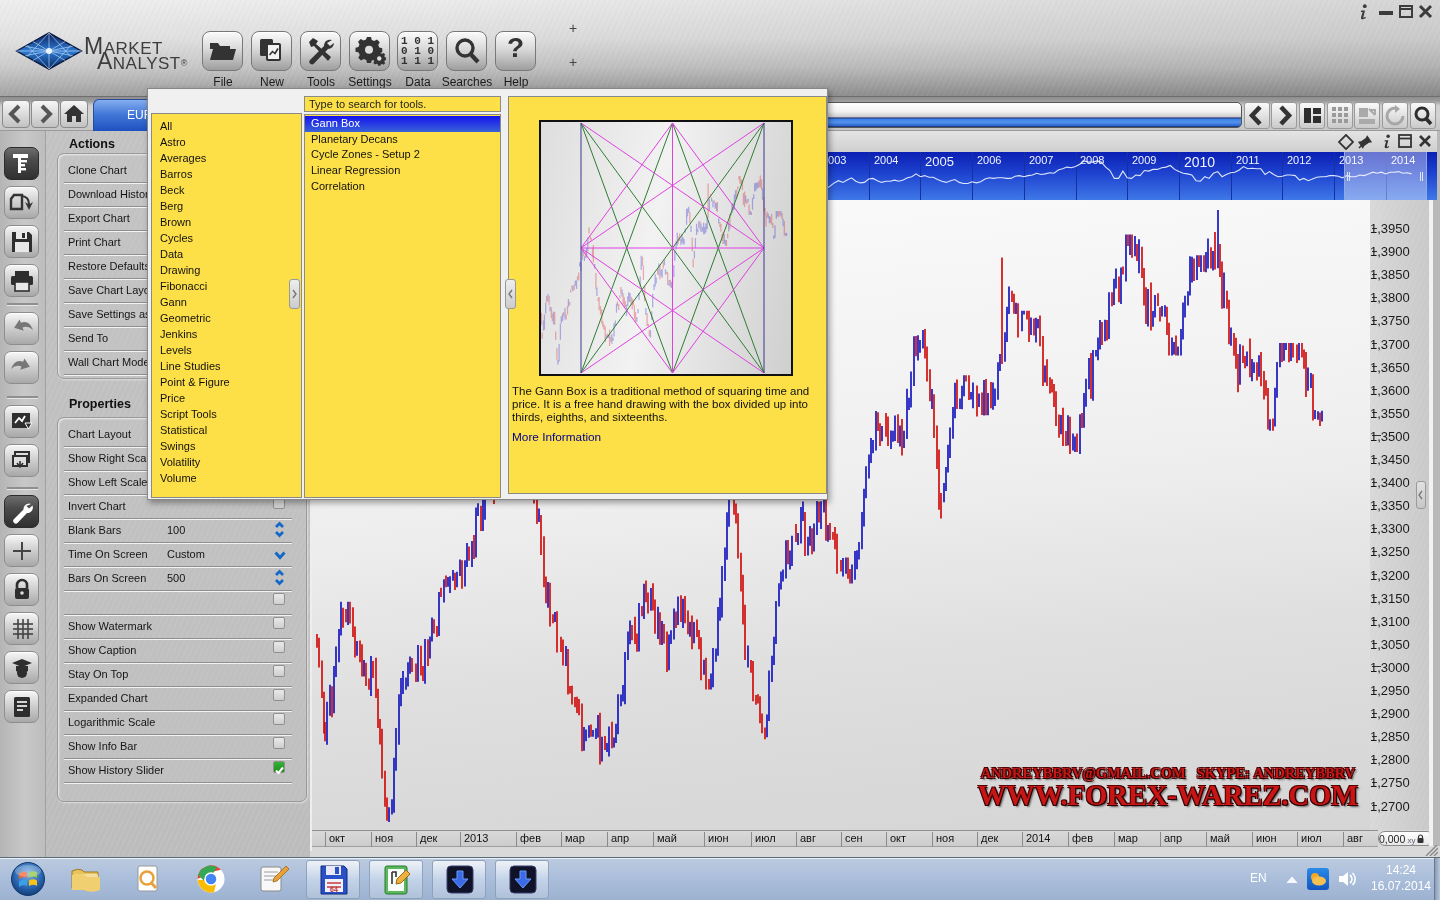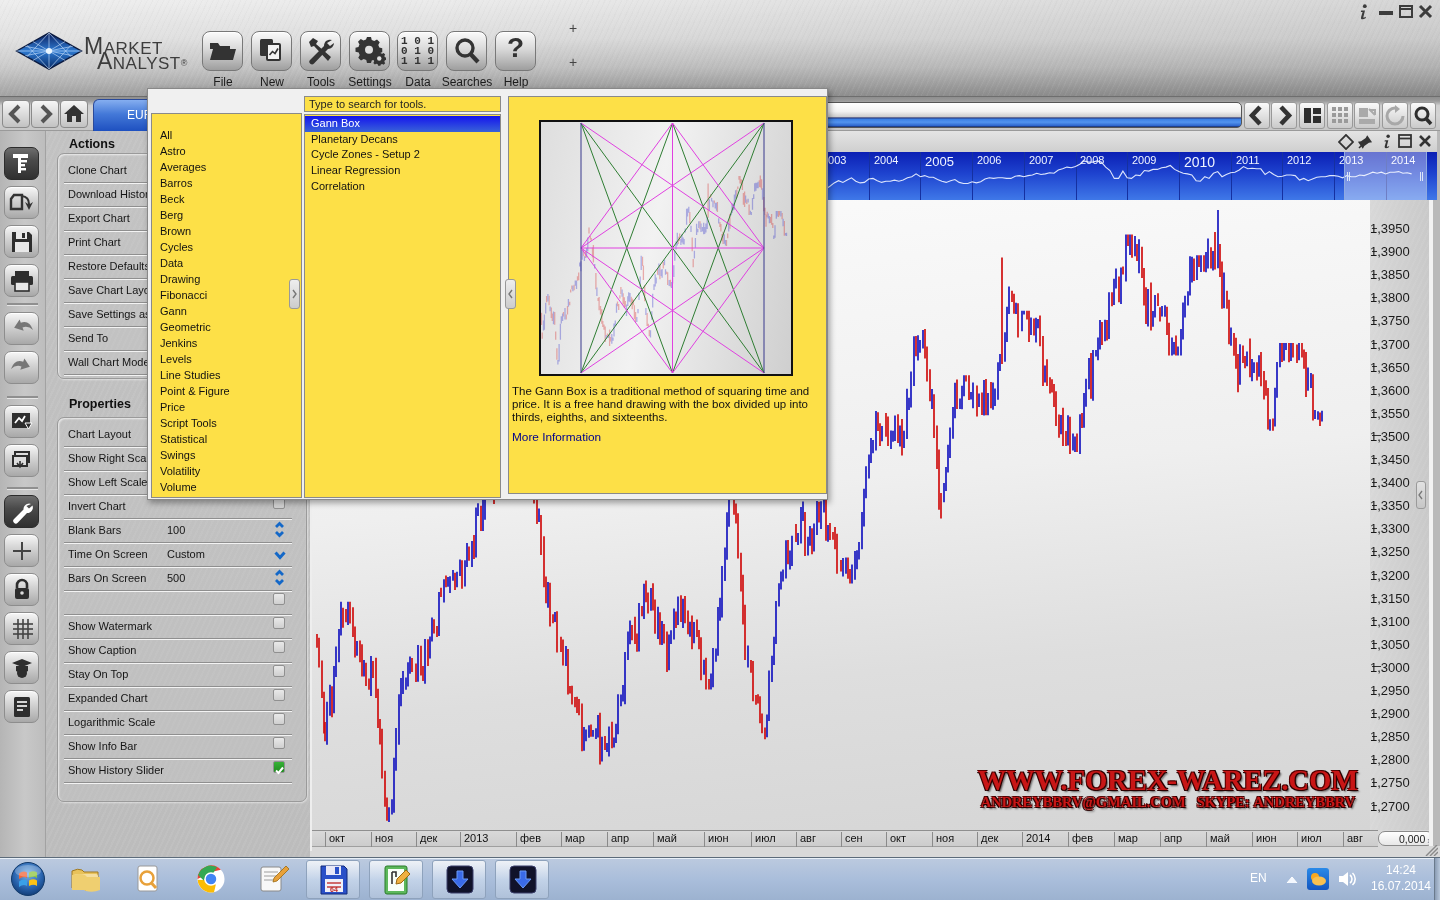--- a/index.html
+++ b/index.html
@@ -413,22 +413,22 @@
       <div class="abs" style="left:1032px;top:0;width:83px;height:48px;background:rgba(255,255,255,.38);border-left:1px solid #8faae0;border-right:1px solid #8faae0"></div>
       <div class="abs" style="left:1035px;top:20px;width:4px;height:9px;background:repeating-linear-gradient(90deg,#dde6f8 0 1px,rgba(0,0,0,0) 1px 2px)"></div>
       <div class="abs" style="left:1108px;top:20px;width:4px;height:9px;background:repeating-linear-gradient(90deg,#dde6f8 0 1px,rgba(0,0,0,0) 1px 2px)"></div>
     </div>
     <div id="plot">
       <svg class="abs" style="left:0;top:0" width="1058" height="630" viewBox="310 200 1058 630">
         <path d="M315.0 634.1V647.7M317.0 637.8V667.5M320.0 660.4V698.1M322.0 691.8V733.4M323.0 721.9V741.2M330.0 686.2V717.3M341.0 607.8V627.7M344.0 609.1V622.3M348.0 601.7V623.4M351.0 607.3V636.9M353.0 626.5V657.4M358.0 640.4V662.3M360.0 644.3V676.6M364.0 662.7V685.9M367.0 678.4V689.7M371.0 661.1V678.1M374.0 657.7V697.9M376.0 688.7V727.9M378.0 718.9V744.6M380.0 728.8V778.4M383.0 770.7V806.8M385.0 797.5V820.7M410.0 657.9V672.0M414.0 663.4V681.9M419.0 645.7V675.6M421.0 666.0V680.9M426.0 639.2V666.1M432.0 619.3V633.6M435.0 625.9V636.9M439.0 587.8V597.1M444.0 575.5V587.2M453.0 572.8V590.1M460.0 560.2V588.7M467.0 546.4V560.7M472.0 535.1V559.1M479.0 505.7V531.1M490.0 464.6V484.1M492.0 471.8V504.0M499.0 467.5V489.9M514.0 395.0V413.0M516.0 388.8V432.6M519.0 420.9V432.3M521.0 425.6V432.2M523.0 427.1V436.2M526.0 424.1V470.7M528.0 457.3V487.8M532.0 449.5V503.5M535.0 494.0V523.9M539.0 515.1V554.9M542.0 536.2V587.2M544.0 576.5V603.3M548.0 582.7V626.4M551.0 614.3V623.3M555.0 611.3V652.5M559.0 636.8V651.9M561.0 639.5V665.4M566.0 649.1V694.5M568.0 686.1V693.4M570.0 685.7V704.6M573.0 697.1V707.3M575.0 696.7V713.0M577.0 699.1V715.2M580.0 703.4V751.2M589.0 724.6V736.7M598.0 712.8V764.4M603.0 736.0V750.0M610.0 721.8V748.3M630.0 624.9V640.3M633.0 616.7V644.1M635.0 633.5V651.7M640.0 606.0V616.2M644.0 580.5V602.3M646.0 592.5V613.5M651.0 583.2V610.6M653.0 599.6V633.7M658.0 612.3V644.8M662.0 623.9V643.5M665.0 631.5V672.1M674.0 611.5V628.0M679.0 595.2V622.0M683.0 595.9V623.3M686.0 610.5V634.3M690.0 615.4V649.3M695.0 619.5V636.9M697.0 630.1V649.2M699.0 637.2V680.3M704.0 657.8V689.5M707.0 679.0V689.5M730.0 485.2V498.4M732.0 485.6V514.8M734.0 503.4V523.5M736.0 513.2V558.5M739.0 552.7V591.4M741.0 574.8V624.4M743.0 604.8V660.1M749.0 659.9V672.7M751.0 661.0V701.3M754.0 695.1V704.7M756.0 694.3V703.6M758.0 696.2V723.2M760.0 713.6V733.3M763.0 727.4V739.2M786.0 539.9V564.3M794.0 524.1V542.0M803.0 511.9V555.9M810.0 528.3V554.3M817.0 501.8V522.6M824.0 492.4V540.8M828.0 523.1V539.9M831.0 532.0V539.7M833.0 526.9V549.2M835.0 533.8V573.8M839.0 559.9V571.5M846.0 557.4V578.8M848.0 569.1V583.6M876.0 412.3V431.1M878.0 423.2V446.0M884.0 412.9V436.8M886.0 416.5V446.1M896.0 414.2V442.9M900.0 418.9V455.4M914.0 335.9V356.3M923.0 329.1V358.4M925.0 346.6V381.5M928.0 369.2V401.2M932.0 394.3V438.0M935.0 425.4V468.9M937.0 449.4V509.8M939.0 493.1V518.5M955.0 379.6V409.0M964.0 375.3V381.6M967.0 375.3V400.1M975.0 385.6V416.6M980.0 392.5V415.1M984.0 379.0V415.3M989.0 382.1V408.3M1000.0 257.5V364.1M1010.0 290.8V301.9M1012.0 293.7V313.7M1016.0 303.2V337.4M1025.0 310.7V319.5M1027.0 310.7V342.0M1032.0 318.5V335.6M1038.0 315.6V346.3M1041.0 335.9V386.0M1045.0 359.2V385.9M1048.0 377.2V393.5M1050.0 379.2V392.4M1052.0 383.9V407.1M1054.0 391.3V426.0M1057.0 414.6V437.7M1061.0 407.8V446.0M1064.0 431.1V446.0M1068.0 416.7V453.9M1075.0 433.6V452.1M1080.0 412.9V427.9M1089.0 352.9V398.7M1100.0 322.0V345.0M1105.0 320.0V340.6M1110.0 292.2V306.3M1117.0 276.5V302.2M1121.0 266.6V274.6M1126.0 234.4V245.9M1130.0 234.4V257.8M1135.0 244.0V260.9M1140.0 246.8V278.0M1142.0 268.1V305.6M1144.0 287.3V323.9M1149.0 282.6V330.6M1156.0 293.2V306.1M1158.0 307.2V321.5M1165.0 306.8V335.0M1167.0 322.8V355.5M1174.0 335.6V355.5M1192.0 258.6V280.9M1197.0 255.2V266.9M1202.0 255.2V271.8M1209.0 247.3V268.5M1213.0 232.1V269.5M1218.0 244.0V277.1M1220.0 261.5V308.8M1225.0 290.7V308.8M1227.0 299.7V344.2M1232.0 333.1V355.8M1234.0 337.8V368.7M1236.0 354.0V392.2M1241.0 345.4V362.9M1243.0 356.0V368.3M1248.0 338.6V377.2M1255.0 362.2V380.6M1259.0 352.1V386.2M1262.0 371.0V399.4M1264.0 380.2V395.7M1266.0 387.9V429.6M1271.0 418.6V430.8M1280.0 343.0V362.0M1287.0 343.0V362.3M1291.0 343.0V357.4M1295.0 344.6V362.9M1300.0 343.0V357.5M1302.0 349.5V368.7M1304.0 352.1V397.0M1311.0 374.3V420.4M1318.0 412.6V426.1" stroke="#d01010" stroke-width="1.7" fill="none"></path>
         <path d="M325.0 701.8V744.7M328.0 684.8V715.7M332.0 666.1V713.2M334.0 646.5V677.0M337.0 628.9V662.2M339.0 601.7V635.5M346.0 601.7V625.0M355.0 641.0V655.7M362.0 660.0V676.6M369.0 656.1V696.0M387.0 807.2V822.0M390.0 799.3V814.5M392.0 757.7V812.7M394.0 728.1V770.8M397.0 694.3V744.7M399.0 677.9V706.2M401.0 670.9V694.0M404.0 677.4V689.7M406.0 662.3V686.4M408.0 656.6V673.7M416.0 645.1V681.8M423.0 639.1V683.7M428.0 636.4V658.4M430.0 617.4V641.4M437.0 592.1V635.9M442.0 579.3V602.5M446.0 577.0V586.8M448.0 576.3V593.0M451.0 570.1V580.7M455.0 571.7V587.2M458.0 559.4V575.9M463.0 560.2V586.5M465.0 543.1V566.9M470.0 541.0V567.0M474.0 507.5V557.6M476.0 503.3V516.1M481.0 500.0V531.1M483.0 486.4V519.7M486.0 464.5V495.1M488.0 463.0V477.4M495.0 484.0V499.2M497.0 469.7V492.8M502.0 475.5V490.4M504.0 458.5V488.2M506.0 458.9V464.9M509.0 426.2V468.5M511.0 391.1V442.2M530.0 457.1V485.4M537.0 508.5V522.1M546.0 581.9V607.8M553.0 611.9V622.1M564.0 645.9V666.1M582.0 727.0V750.8M584.0 729.6V741.2M587.0 725.3V737.7M591.0 729.9V736.8M594.0 728.2V739.1M596.0 714.9V737.6M600.0 736.7V761.5M605.0 743.0V752.1M607.0 726.5V756.6M612.0 737.6V747.4M614.0 723.8V743.1M616.0 694.2V734.3M619.0 694.5V706.2M621.0 684.9V701.6M623.0 652.0V704.2M626.0 631.5V660.0M628.0 620.4V644.3M637.0 602.9V651.4M642.0 583.8V619.0M649.0 588.1V610.7M656.0 606.7V639.1M660.0 620.9V645.1M667.0 634.6V670.3M669.0 630.2V643.9M672.0 608.6V639.5M676.0 596.5V625.1M681.0 598.8V627.9M688.0 621.8V636.8M692.0 621.9V643.2M702.0 659.8V674.8M709.0 673.6V689.5M711.0 648.1V687.2M714.0 648.4V661.8M716.0 607.1V655.7M718.0 597.8V620.8M720.0 566.1V617.5M723.0 547.6V581.0M725.0 512.3V559.7M727.0 482.5V526.7M746.0 645.5V667.6M765.0 714.6V737.3M767.0 670.4V721.0M770.0 655.8V682.0M772.0 636.8V665.0M774.0 600.9V643.9M777.0 583.3V606.5M779.0 571.6V589.4M781.0 569.5V581.5M784.0 540.2V578.4M788.0 550.5V569.5M790.0 535.8V566.0M796.0 533.0V544.9M799.0 506.9V543.6M801.0 501.6V521.0M806.0 536.8V555.5M808.0 526.1V545.8M812.0 523.5V551.4M815.0 501.1V535.0M819.0 501.3V529.1M822.0 495.0V512.5M826.0 525.0V541.7M841.0 558.1V576.5M844.0 557.6V573.8M850.0 564.5V583.6M853.0 551.1V579.8M855.0 550.3V569.2M857.0 541.9V559.6M860.0 512.0V549.2M862.0 488.8V526.4M864.0 466.3V498.2M867.0 454.5V478.4M869.0 437.9V463.0M871.0 440.0V453.2M874.0 411.0V450.6M880.0 425.9V441.3M889.0 430.4V449.1M891.0 430.8V441.7M893.0 415.4V441.0M898.0 425.4V446.6M902.0 430.8V448.0M905.0 388.8V439.0M907.0 397.8V410.1M909.0 371.5V407.6M912.0 336.2V385.9M916.0 335.2V360.5M918.0 340.1V352.8M921.0 329.9V348.4M930.0 389.0V408.9M942.0 482.9V502.2M944.0 467.1V491.0M946.0 444.7V472.5M948.0 427.4V457.9M951.0 407.1V438.7M953.0 382.7V418.2M958.0 398.4V409.1M960.0 385.7V409.3M962.0 375.3V396.2M969.0 391.9V399.6M971.0 382.5V408.2M977.0 393.5V407.1M982.0 380.1V415.4M986.0 393.1V415.3M991.0 382.6V409.8M993.0 388.6V405.9M996.0 362.3V399.7M998.0 354.0V371.1M1003.0 332.2V361.8M1005.0 306.8V342.0M1007.0 286.5V313.9M1014.0 302.8V314.0M1020.0 310.7V331.2M1022.0 310.7V314.4M1029.0 317.4V334.9M1034.0 317.7V342.5M1036.0 319.0V328.2M1043.0 365.5V382.5M1059.0 414.9V434.2M1066.0 415.3V445.4M1071.0 433.5V450.6M1073.0 436.5V452.0M1078.0 414.2V453.9M1082.0 393.1V427.7M1084.0 378.7V406.8M1087.0 358.1V389.3M1091.0 349.9V400.8M1094.0 350.1V356.4M1096.0 337.6V360.2M1098.0 320.0V349.6M1103.0 319.7V341.2M1107.0 292.2V338.9M1112.0 278.7V305.1M1114.0 268.4V288.5M1119.0 267.5V303.9M1124.0 234.4V281.6M1128.0 234.4V254.9M1133.0 236.1V256.2M1137.0 239.2V273.2M1146.0 289.0V326.5M1151.0 310.9V326.8M1153.0 294.9V317.4M1160.0 305.9V316.6M1163.0 305.3V316.7M1170.0 337.4V355.5M1172.0 342.1V354.5M1176.0 346.5V355.5M1179.0 329.1V355.5M1181.0 302.5V339.4M1183.0 295.7V317.4M1186.0 291.2V305.5M1188.0 256.2V295.6M1190.0 256.8V282.4M1195.0 255.2V280.0M1199.0 255.2V272.0M1204.0 252.1V272.2M1206.0 238.6V268.5M1211.0 251.0V270.6M1216.0 209.9V268.2M1222.0 272.4V308.2M1229.0 327.4V345.7M1238.0 344.2V384.8M1245.0 351.4V366.2M1250.0 358.9V381.2M1252.0 362.2V373.1M1257.0 355.2V376.7M1268.0 419.2V430.8M1273.0 387.7V426.4M1275.0 362.0V397.7M1278.0 343.0V367.3M1282.0 343.0V360.7M1284.0 343.0V350.0M1289.0 343.0V361.1M1297.0 343.0V360.3M1306.0 367.4V390.8M1309.0 373.1V387.9M1313.0 410.0V419.1M1316.0 411.3V419.8M1320.0 410.7V421.5" stroke="#1818c0" stroke-width="1.7" fill="none"></path>
       </svg>
       <div id="watermark">
-        <div style="font-size:28.5px;line-height:29px;letter-spacing:0px">WWW.FOREX-WAREZ.COM</div>
-<div style="font-size:14.5px;line-height:15px">ANDREYBBRV@GMAIL.COM&nbsp;&nbsp;&nbsp;SKYPE:&nbsp;ANDREYBBRV</div>
+        <div style="font-size:14.5px;line-height:15px">ANDREYBBRV@GMAIL.COM&nbsp;&nbsp;&nbsp;SKYPE:&nbsp;ANDREYBBRV</div>
+<div style="font-size:28.5px;line-height:29px;letter-spacing:0px">WWW.FOREX-WAREZ.COM</div>
       </div>
     </div>
     <div id="pricescale">
       <div style="position:absolute;left:2px;top:28px;width:5px;height:1px;background:#333"></div>
       <div class="plabel" style="top:21.0px">1,3950</div>
       <div style="position:absolute;left:2px;top:51px;width:5px;height:1px;background:#333"></div>
       <div class="plabel" style="top:44.1px">1,3900</div>
       <div style="position:absolute;left:2px;top:74px;width:5px;height:1px;background:#333"></div>
       <div class="plabel" style="top:67.2px">1,3850</div>
       <div style="position:absolute;left:2px;top:97px;width:5px;height:1px;background:#333"></div>
@@ -519,27 +519,27 @@
       <div style="position:absolute;left:852px;top:1px;font-size:11px;color:#111">апр</div>
       <div style="position:absolute;left:894px;top:1px;width:1px;height:15px;background:#8a8a8a"></div>
       <div style="position:absolute;left:898px;top:1px;font-size:11px;color:#111">май</div>
       <div style="position:absolute;left:940px;top:1px;width:1px;height:15px;background:#8a8a8a"></div>
       <div style="position:absolute;left:944px;top:1px;font-size:11px;color:#111">июн</div>
       <div style="position:absolute;left:985px;top:1px;width:1px;height:15px;background:#8a8a8a"></div>
       <div style="position:absolute;left:989px;top:1px;font-size:11px;color:#111">июл</div>
       <div style="position:absolute;left:1031px;top:1px;width:1px;height:15px;background:#8a8a8a"></div>
       <div style="position:absolute;left:1035px;top:1px;font-size:11px;color:#111">авг</div>
     </div>
-    <div id="axisbox" style="white-space:nowrap;overflow:hidden"><span style="margin-left:20px">0,000</span><span style="font-size:8px;color:#667"> xy</span><svg width="9" height="10" viewBox="0 0 9 10" style="vertical-align:-1px">
+    <div id="axisbox" style="white-space:nowrap;overflow:hidden"><span style="margin-left:0">0,000</span><span style="font-size:8px;color:#667"> xy</span><svg width="9" height="10" viewBox="0 0 9 10" style="vertical-align:-1px">
         <path d="M2.5 4 V3 a2 2 0 0 1 4 0 v1" fill="none" stroke="#333" stroke-width="1.2"></path>
         <rect x="1.5" y="4" width="6" height="5" rx="1" fill="#333"></rect>
       </svg></div>
   </div>
 <div id="popup">
-    <div class="wbox" style="left:3px;top:24px;width:151px;height:385px;overflow:hidden;padding-top:13px">
+    <div class="wbox" style="left:3px;top:24px;width:151px;height:385px;overflow:hidden;padding-top:4px">
       <div class="citem">All</div>
       <div class="citem">Astro</div>
       <div class="citem">Averages</div>
       <div class="citem">Barros</div>
       <div class="citem">Beck</div>
       <div class="citem">Berg</div>
       <div class="citem">Brown</div>
       <div class="citem">Cycles</div>
       <div class="citem">Data</div>
       <div class="citem">Drawing</div>

